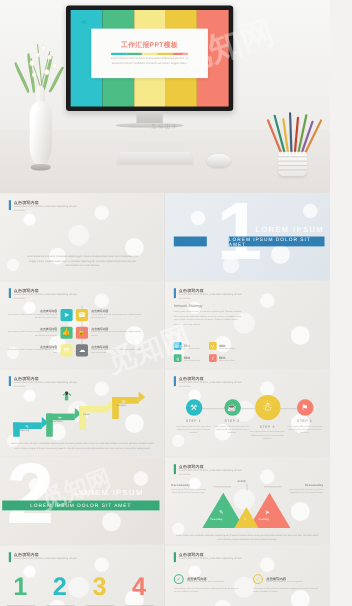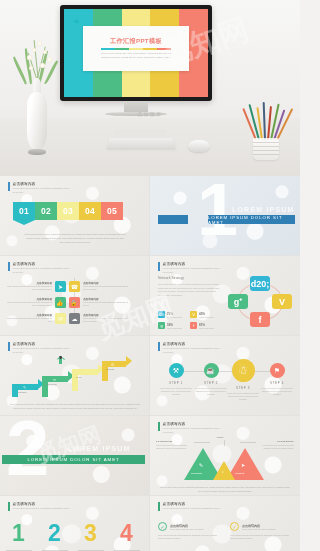--- a/index.html
+++ b/index.html
@@ -281,37 +281,20 @@
     <div class="slide">
       <div class="bokeh"></div>
       <div class="hdr">
         <div class="bar"></div>
         <div class="hdr-tx">
           <div class="hdr-t">点击填写内容</div>
           <div class="hdr-s">Lorem ipsum dolor sit amet, consectetur adipiscing elit sed.</div>
           <div class="hdr-s2">Consectetur</div>
         </div>
       </div>
-      <div class="numrow">
-        <div class="numcell first" style="background:#2bbcc4;color:#2bbcc4;">
-            <span style="color:#fff">01</span>
-          </div>
-        <div class="numcell" style="background:#4dbd86;">
-            <span>02</span>
-          </div>
-        <div class="numcell" style="background:#f4ee95;">
-            <span>03</span>
-          </div>
-        <div class="numcell" style="background:#ecc93e;">
-            <span>04</span>
-          </div>
-        <div class="numcell" style="background:#f5806f;">
-            <span>05</span>
-          </div>
-      </div>
       <div class="para" style="left:24px;top:57px;width:102px;">Lorem ipsum dolor sit amet, consectetur adipiscing elit. Praesent sodales dictum lacus sed condimentum eros congue a dolor. Curabitur auctor nunc, consectetur adipiscing elit. Praesent sodales dictum lacus nec ante vitae sodales nunc enim sed sem.</div>
     </div>
 
     <div class="slide">
       <div class="bokeh" style="background:
           radial-gradient(circle at 20% 28%, rgba(255,255,255,.8) 0 6px, rgba(255,255,255,0) 7px),
           radial-gradient(circle at 70% 70%, rgba(255,255,255,.75) 0 8px, rgba(255,255,255,0) 9px),
           radial-gradient(circle at 88% 20%, rgba(255,255,255,.7) 0 6px, rgba(255,255,255,0) 7px),
           radial-gradient(circle at 40% 82%, rgba(255,255,255,.6) 0 7px, rgba(255,255,255,0) 8px),
           linear-gradient(135deg,#e9eef2 0%,#e3e9ee 55%,#dde4ea 100%);"></div>
@@ -407,27 +390,20 @@
               <div class="c">Lorem ipsum dolor</div>
             </div>
         </div>
         <div class="stat">
           <div class="sq" style="background:#f5806f;">f</div>
           <div>
               <div class="n">81%</div>
               <div class="c">Lorem ipsum dolor</div>
             </div>
         </div>
-      </div>
-      <div class="soc-wrap">
-        <div class="soc-ring"></div>
-        <div class="soc" style="left:26px;top:2px;background:#33b5d6;">d20;</div>
-        <div class="soc" style="left:4px;top:20px;background:#4dbd86;">g⁺</div>
-        <div class="soc" style="left:48px;top:20px;background:#ecc93e;">V</div>
-        <div class="soc" style="left:26px;top:38px;background:#f5806f;">f</div>
       </div>
     </div>
   </div>
 
   <div class="row">
 
     <div class="slide">
       <div class="bokeh"></div>
       <div class="hdr">
         <div class="bar"></div>

